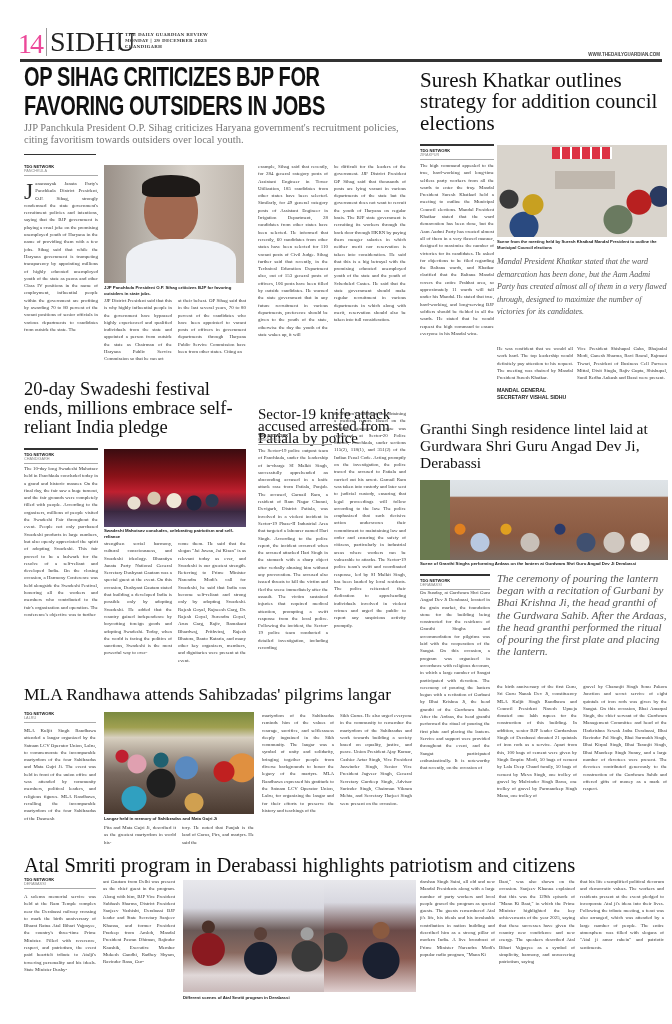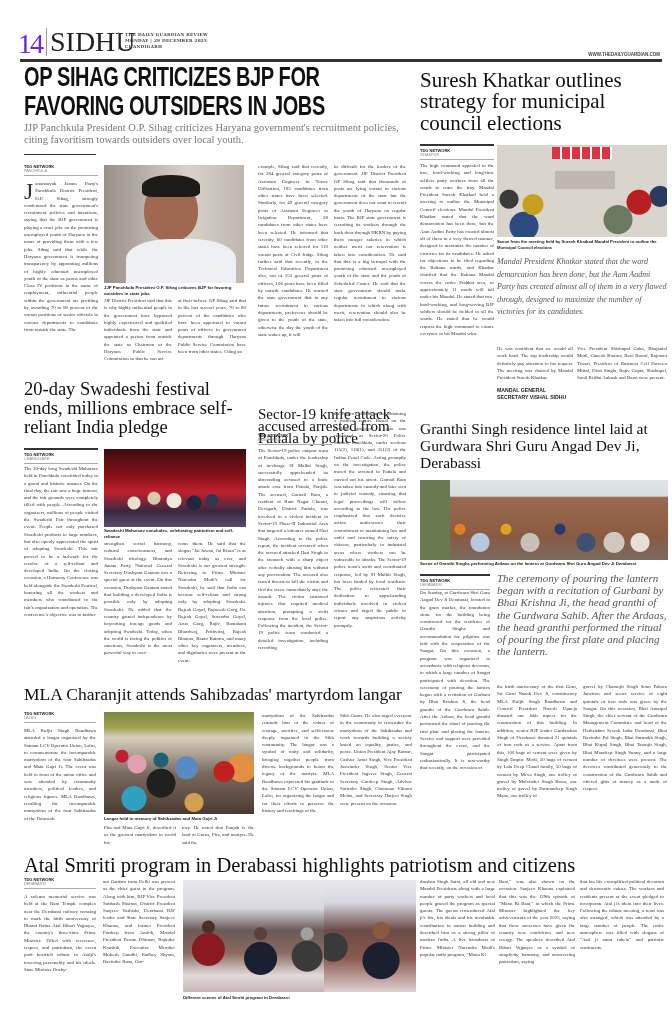--- a/index.html
+++ b/index.html
@@ -1,19 +1,19 @@
 <!DOCTYPE html>
 <html><head>
 <meta charset="utf-8">
 <style>
 *{box-sizing:border-box;margin:0;padding:0}
 html,body{width:672px;height:1024px;background:#fff;overflow:hidden}
 body{position:relative;font-family:"DejaVu Serif",serif;color:#222}
 .abs{position:absolute}
-.masthead-num{left:18px;top:28px;font-family:"Liberation Serif",serif;font-size:28px;color:#6d28d9;letter-spacing:-2px}
+.masthead-num{left:18px;top:28px;font-family:"Liberation Serif",serif;font-size:28px;color:#ec4899;letter-spacing:-2px}
 .masthead-sec{left:46px;top:28px;font-family:"Liberation Serif",serif;font-size:28px;color:#222;border-left:1px solid #999;padding-left:3px;line-height:28px}
 .masthead-meta{left:118px;top:32px;font-size:4.2px;line-height:6px;color:#444;border-left:1px solid #999;padding-left:6px;letter-spacing:.3px;font-weight:bold}
 .site{right:12px;top:52px;font-family:"Liberation Sans",sans-serif;font-size:4.5px;color:#444;font-weight:bold}
 .rule-top{left:20px;top:59px;width:642px;height:3px;background:#333}
 .hl-cond{font-family:"Liberation Sans",sans-serif;font-weight:bold;color:#111;transform-origin:0 0;line-height:1}
 .hl-serif{font-family:"Liberation Serif",serif;color:#111;line-height:1.02}
 .deck{font-family:"Liberation Serif",serif;color:#777}
 .col{font-size:4.9px;line-height:7.3px;color:#333;text-align:justify;font-family:"Liberation Serif",serif;overflow:hidden}
 .byline{font-family:"Liberation Sans",sans-serif;font-size:4px;font-weight:bold;color:#222;border-top:2px solid #333;padding-top:2px;width:74px}
 .loc{font-family:"Liberation Sans",sans-serif;font-size:3.8px;color:#888;border-bottom:1px solid #aaa;padding-bottom:2px;margin-bottom:4px;width:74px}
@@ -54,21 +54,21 @@
   <div style="position:absolute;left:40px;top:14px;width:54px;height:62px;border-radius:50% 50% 45% 45%;background:#a06850"></div>
   <div style="position:absolute;left:38px;top:10px;width:58px;height:22px;border-radius:50% 50% 20% 20%;background:#1e1a18"></div>
   <div style="position:absolute;left:22px;top:74px;width:110px;height:50px;border-radius:40% 40% 0 0;background:#eef0f4"></div>
 </div>
 <div class="abs cap" style="left:104px;top:285px;width:142px;font-size:4.3px;line-height:5.5px">JJP Panchkula President O.P. Sihag criticizes BJP for favoring outsiders in state jobs.</div>
 <div class="abs col" style="left:104px;top:297px;width:68px;height:78px">JJP District President said that this is why highly influential people in the government have bypassed highly experienced and qualified individuals from the state and appointed a person from outside the state as Chairman of the Haryana Public Service Commission so that he can act</div>
 <div class="abs col" style="left:178px;top:297px;width:68px;height:78px">at their behest. OP Sihag said that in the last several years, 70 to 80 percent of the candidates who have been appointed to vacant posts of officers in government departments through Haryana Public Service Commission have been from other states. Citing an</div>
 <div class="abs col" style="left:258px;top:163px;width:70px;height:212px">example, Sihag said that recently, for 284 general category posts of Assistant Engineer in Tower Utilization, 185 candidates from other states have been selected. Similarly, for 49 general category posts of Assistant Engineer in Irrigation Department, 28 candidates from other states have been selected. He informed that recently, 60 candidates from other states have been selected for 110 vacant posts of Civil Judge. Sihag further said that recently, in the Technical Education Department also, out of 153 general posts of officers, 106 posts have been filled by outside candidates. He warned the state government that in any future recruitment in various departments, preference should be given to the youth of the state, otherwise the day the youth of the state wakes up, it will</div>
 <div class="abs col" style="left:334px;top:163px;width:72px;height:212px">be difficult for the leaders of the government. JJP District President OP Sihag said that thousands of posts are lying vacant in various departments of the state but the government does not want to recruit the youth of Haryana on regular basis. The BJP state government is recruiting its workers through the back door through HKRN by paying them meager salaries in which neither merit nor reservation is taken into consideration. He said that this is a big betrayal with the promising educated unemployed youth of the state and the youth of Scheduled Castes. He said that the state government should make regular recruitment in various departments in which along with merit, reservation should also be taken into full consideration.</div>
 
-<div class="abs hl-serif" style="left:420px;top:70px;width:245px;font-size:21px">Suresh Khatkar outlines strategy for municipal council elections</div>
+<div class="abs hl-serif" style="left:420px;top:70px;width:245px;font-size:21px">Suresh Khatkar outlines strategy for addition council elections</div>
 <div class="abs" style="left:420px;top:144px">
   <div class="byline">TDG NETWORK</div>
   <div class="loc">ZIRAKPUR</div>
 </div>
 <div class="abs col" style="left:420px;top:162px;width:74px;height:244px">The high command appealed to the true, hard-working and long-time selfless party workers from all the wards to enter the fray. Mandal President Suresh Khatkad held a meeting to outline the Municipal Council elections. Mandal President Khatkar stated that the ward demarcation has been done, but the Aam Aadmi Party has created almost all of them in a very flawed manner, designed to maximize the number of victories for its candidates. He asked for objections to be filed regarding the Baltana wards, and Khatkar clarified that the Baltana Mandal covers the entire Prabhat area, so approximately 11 wards will fall under his Mandal. He stated that true, hard-working, and long-serving BJP soldiers should be fielded in all the wards. He stated that he would request the high command to ensure everyone in his Mandal wins.</div>
 <div class="abs photo" style="left:497px;top:145px;width:170px;height:92px;background:#d9d4cc">
   <div style="position:absolute;left:55px;top:2px;width:60px;height:12px;background:repeating-linear-gradient(90deg,#d34 0 8px,#fff 8px 10px)"></div>
   <div style="position:absolute;left:58px;top:26px;width:60px;height:18px;background:#c0b8ae"></div>
   <div style="position:absolute;left:0;top:38px;width:60px;height:54px;background:radial-gradient(circle at 20% 30%,#3a3a3a 0 9px,transparent 10px),radial-gradient(circle at 60% 40%,#c8a020 0 10px,transparent 11px),radial-gradient(circle at 45% 80%,#2a4a80 0 14px,transparent 15px)"></div>
   <div style="position:absolute;left:100px;top:34px;width:70px;height:58px;background:radial-gradient(circle at 60% 40%,#b82020 0 12px,transparent 13px),radial-gradient(circle at 30% 70%,#6a7a60 0 14px,transparent 15px),radial-gradient(circle at 90% 30%,#2a3a60 0 10px,transparent 11px)"></div>
@@ -108,21 +108,21 @@
 <div class="abs cap" style="left:420px;top:561px;width:248px;font-size:4.3px;line-height:5.5px">Scene of Granthi Singhs performing Ardaas on the lantern at Gurdwara Shri Guru Angad Dev Ji Derabassi</div>
 <div class="abs" style="left:420px;top:574px">
   <div class="byline" style="width:70px">TDG NETWORK</div>
   <div class="loc" style="width:70px">DERABASSI</div>
 </div>
 <div class="abs pullq" style="left:497px;top:572px;width:172px;font-size:11px;line-height:12.2px">The ceremony of pouring the lantern began with a recitation of Gurbani by Bhai Krishna Ji, the head granthi of the Gurdwara Sahib. After the Ardaas, the head granthi performed the ritual of pouring the first plate and placing the lantern.</div>
 <div class="abs col" style="left:420px;top:589px;width:70px;height:258px">On Sunday, at Gurdwara Shri Guru Angad Dev Ji Derabassi, located in the grain market, the foundation stone for the building being constructed for the residence of Granthi Singhs and accommodation for pilgrims was laid with the cooperation of the Sangat. On this occasion, a program was organized in accordance with religious decorum, in which a large number of Sangat participated with devotion. The ceremony of pouring the lantern began with a recitation of Gurbani by Bhai Krishna Ji, the head granthi of the Gurdwara Sahib. After the Ardaas, the head granthi performed the ritual of pouring the first plate and placing the lantern. Service and support were provided throughout the event, and the Sangat participated enthusiastically. It is noteworthy that recently, on the occasion of</div>
 <div class="abs col" style="left:497px;top:683px;width:80px;height:165px">the birth anniversary of the first Guru, Sri Guru Nanak Dev Ji, constituency MLA Kuljit Singh Randhawa and Council President Naresh Upneja donated one lakh rupees for the construction of this building. In addition, senior BJP leader Gurdarshan Singh of Derabassi donated 21 quintals of iron rods as a service. Apart from this, 100 bags of cement were given by Singh Empire Modi, 50 bags of cement by Lala Deep Chand family, 50 bags of cement by Meva Singh, one trolley of gravel by Malvinder Singh Bawa, one trolley of gravel by Parmandeep Singh Mana, one trolley of</div>
 <div class="abs col" style="left:583px;top:683px;width:84px;height:165px">gravel by Charanjit Singh Sonu Pakora Junction and secret service of eight quintals of iron rods was given by the Sangat. On this occasion, Bhai Amarpal Singh, the chief servant of the Gurdwara Management Committee and head of the Harkrishna Sewak Jatha Derabassi, Bhai Ravinder Pal Singh, Bhai Sarmukh Singh, Bhai Kirpal Singh, Bhai Taranjit Singh, Bhai Mandeep Singh Sunny, and a large number of devotees were present. The devotees contributed generously to the construction of the Gurdwara Sahib and offered gifts of money as a mark of respect.</div>
 
-<div class="abs hl-serif" style="left:24px;top:685px;width:395px;font-size:17.5px;line-height:18px;white-space:nowrap">MLA Charanjit attends Sahibzadas' martyrdom langar</div>
+<div class="abs hl-serif" style="left:24px;top:685px;width:395px;font-size:17.5px;line-height:18px;white-space:nowrap">MLA Randhawa attends Sahibzadas' pilgrims langar</div>
 <div class="abs" style="left:24px;top:711px">
   <div class="byline" style="border-top:none;padding-top:0;width:72px">TDG NETWORK</div>
   <div class="loc" style="width:72px">LALRU</div>
 </div>
 <div class="abs col" style="left:24px;top:727px;width:72px;height:122px">MLA Kuljit Singh Randhawa attended a langar organized by the Satnam LCV Operator Union, Lalru, to commemorate the incomparable martyrdom of the four Sahibzadas and Mata Gujri Ji. The event was held in front of the union office and was attended by community members, political leaders, and religious figures. MLA Randhawa, recalling the incomparable martyrdom of the four Sahibzadas of the Dasmesh</div>
 <div class="abs photo" style="left:104px;top:712px;width:150px;height:102px;background:linear-gradient(180deg,#7a8a40 0%,#a0a050 15%,#d8d0c0 25%,#7a6a60 60%,#4a3a30 100%)">
   <div style="position:absolute;left:0;top:25px;width:150px;height:77px;background:radial-gradient(circle at 12% 25%,#c02030 0 6px,transparent 7px),radial-gradient(circle at 22% 35%,#e0a0b0 0 9px,transparent 10px),radial-gradient(circle at 38% 30%,#206070 0 7px,transparent 8px),radial-gradient(circle at 38% 60%,#202020 0 14px,transparent 15px),radial-gradient(circle at 55% 40%,#5a8ac0 0 11px,transparent 12px),radial-gradient(circle at 80% 45%,#c02020 0 10px,transparent 11px),radial-gradient(circle at 92% 40%,#e09040 0 14px,transparent 15px),radial-gradient(circle at 20% 80%,#30a0c0 0 12px,transparent 13px),radial-gradient(circle at 60% 85%,#d0a050 0 9px,transparent 10px)"></div>
 </div>
 <div class="abs cap" style="left:104px;top:816px;width:150px;font-size:4.3px;line-height:5.5px">Langar held in memory of Sahibzadas and Mata Gujri Ji</div>
 <div class="abs col" style="left:104px;top:824px;width:72px;height:25px">Pita and Mata Gujri Ji, described it as the greatest martyrdom in world his-</div>

